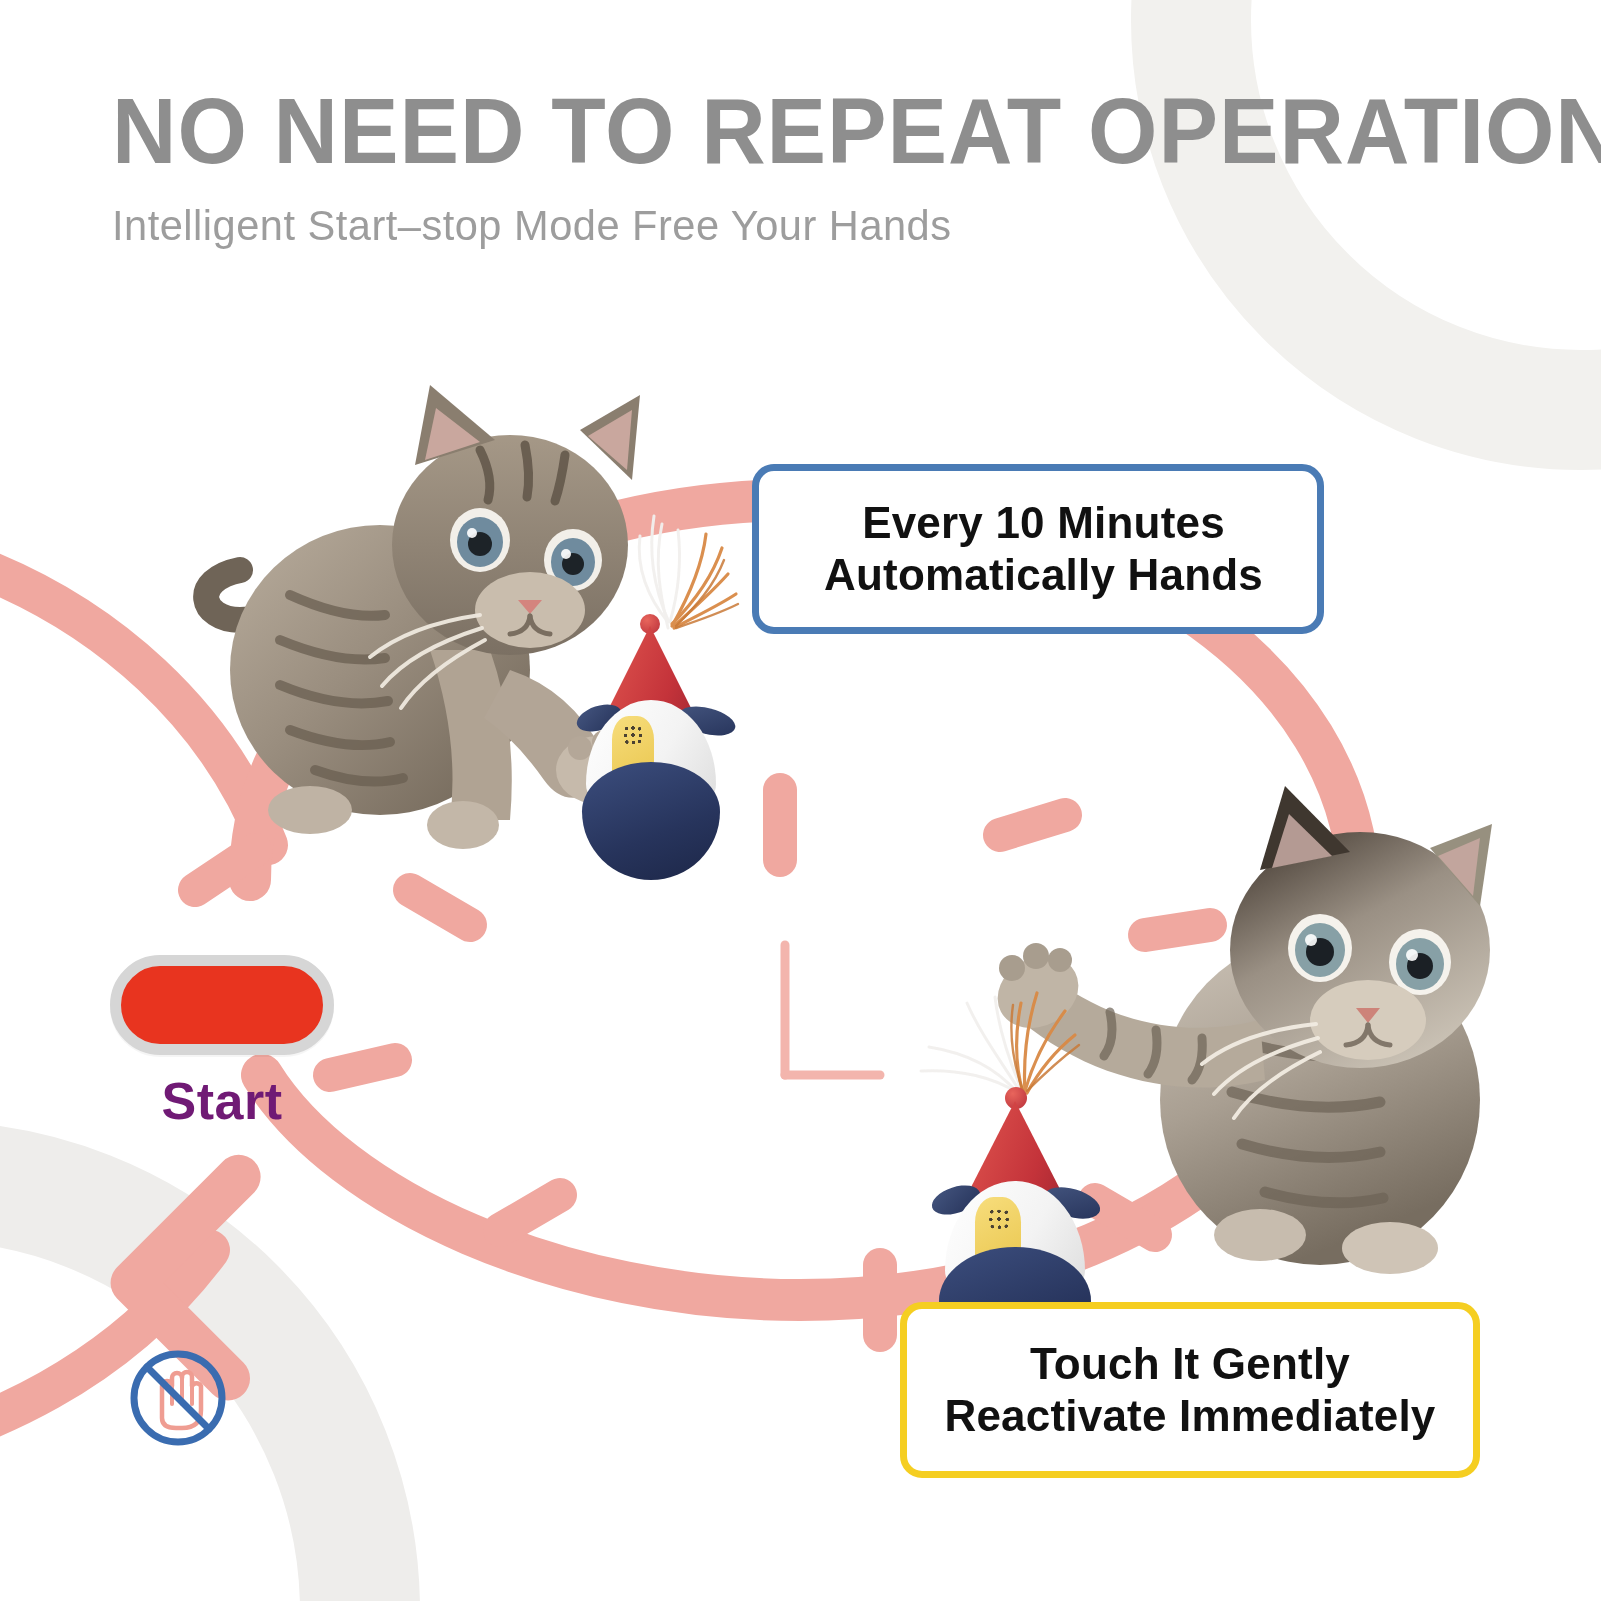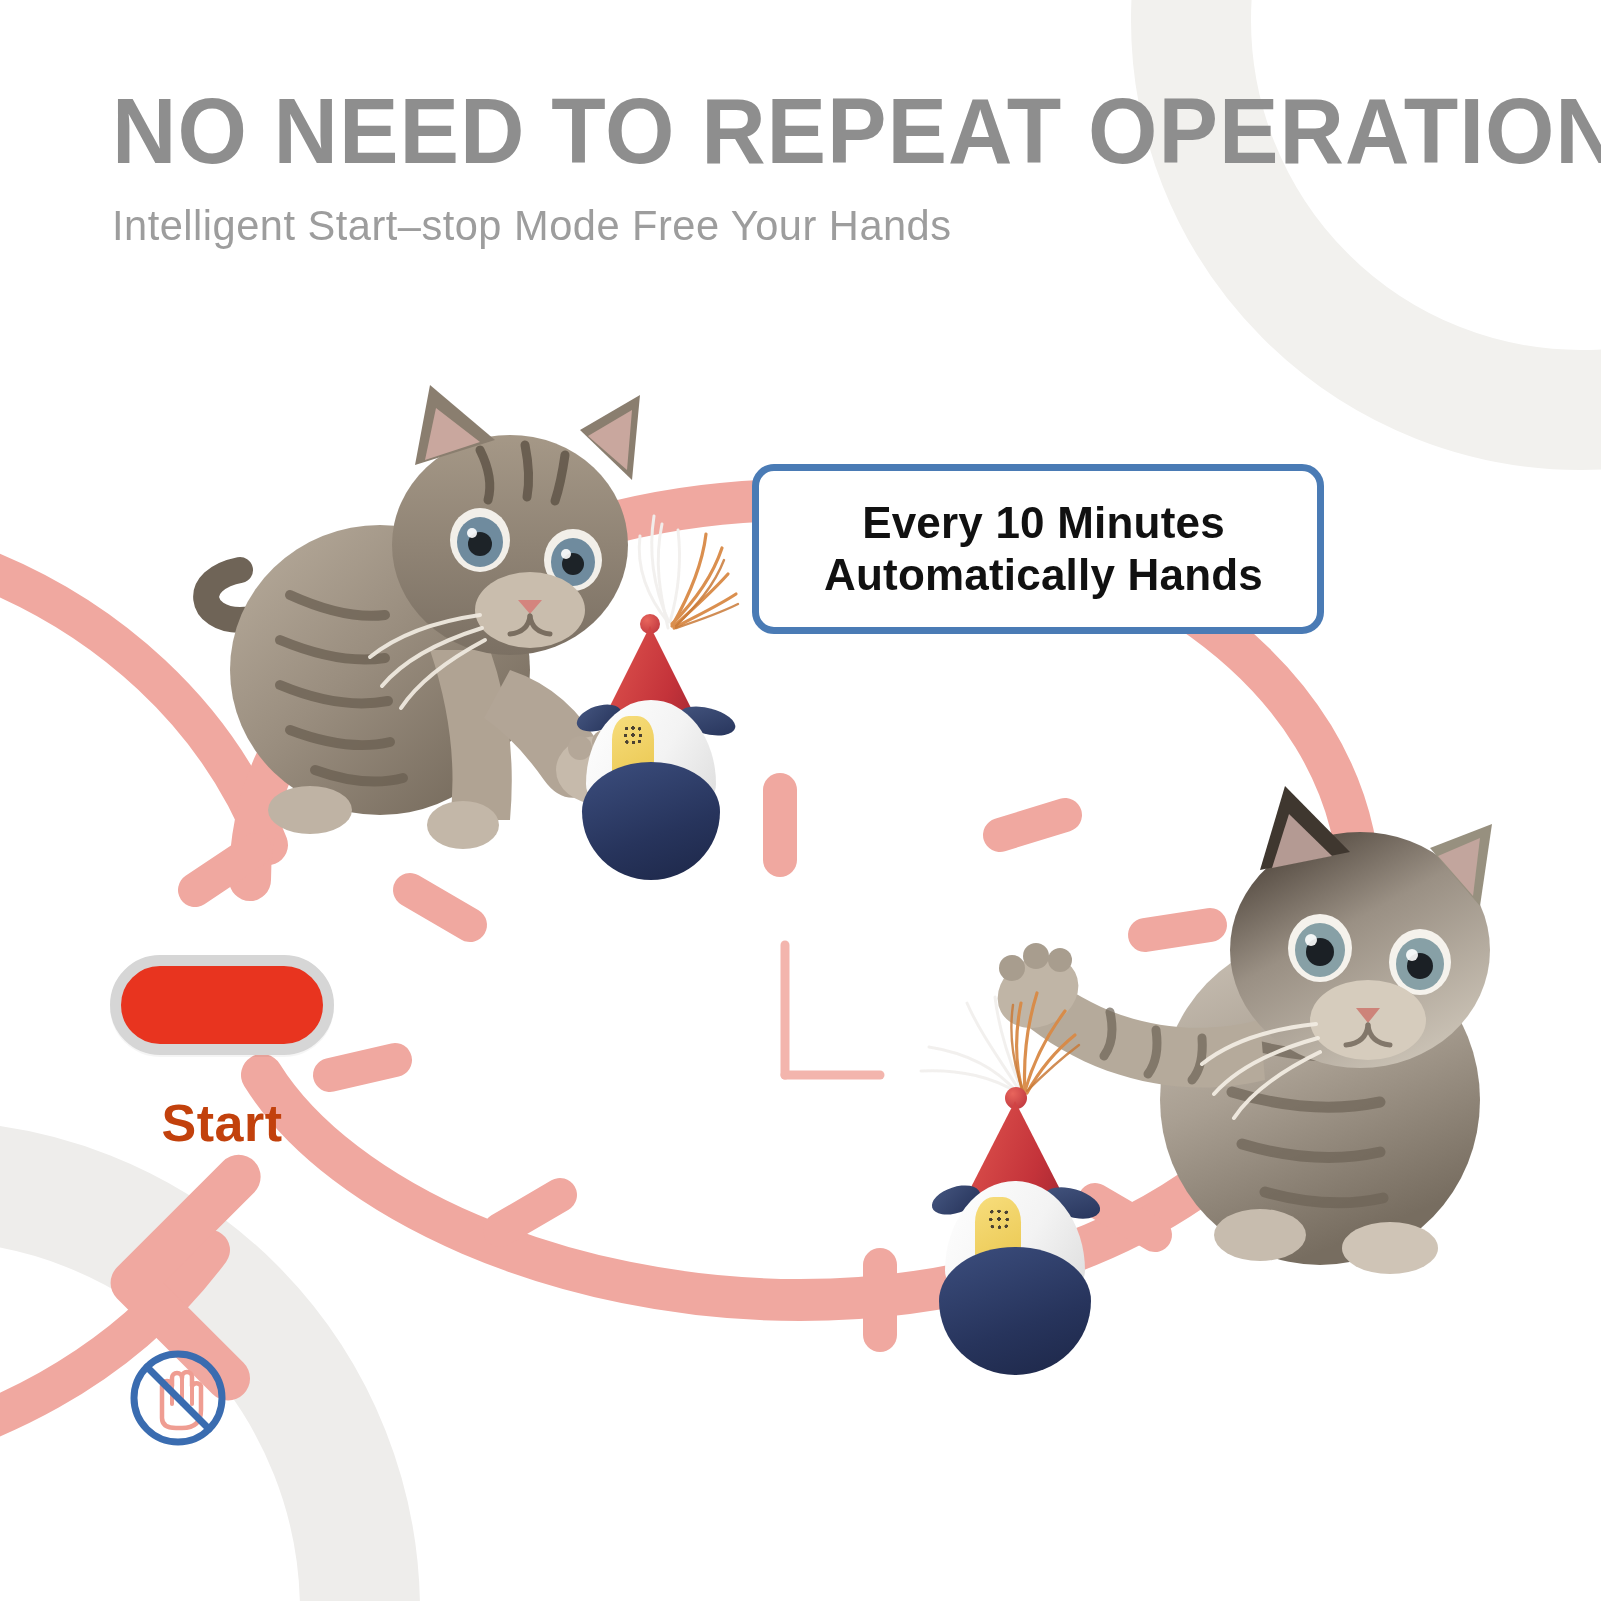--- a/index.html
+++ b/index.html
@@ -115,22 +115,22 @@
 
   
   .start-wrap{ position:absolute; }
   .start-btn{
     width:224px; height:100px; border-radius:50px;
     background:#e8341f;
     border:11px solid #d6d6d6;
     box-shadow:0 2px 0 rgba(0,0,0,0.04);
   }
   .start-label{
-    margin-top:38px; text-align:center; width:224px;
-    font-size:52px; font-weight:700; color:#c2410c; letter-spacing:0.5px;
+    margin-top:16px; text-align:center; width:224px;
+    font-size:52px; font-weight:700; color:#701a75; letter-spacing:0.5px;
   }
 
   
   .nohand{ position:absolute; }
 </style>
 </head>
 <body>
 
 <div id="stage">
 
@@ -399,20 +399,26 @@
     <div class="base" style="left:14px; top:272px; width:152px; height:128px; position:absolute; bottom:auto;"></div>
   </div>
 
   <div class="callout blue" style="left:752px; top:464px; width:572px; height:170px; font-size:44px;padding-left:11px;">
     <div>
       <span class="ln">Every 10 Minutes</span>
       <span class="ln">Automatically Hands</span>
     </div>
   </div>
 
+  <div class="callout yellow" style="left:900px; top:1302px; width:580px; height:176px; font-size:44px;">
+    <div>
+      <span class="ln">Touch It Gently</span>
+      <span class="ln">Reactivate Immediately</span>
+    </div>
+  </div>
 
   <div class="start-wrap" style="left:110px; top:955px;">
     <div class="start-btn"></div>
     <div class="start-label">Start</div>
   </div>
 
   <svg class="nohand" style="left:118px; top:1330px; width:120px; height:120px;" viewBox="0 0 120 120">
     <g>
       <path d="M 44 88 L 44 56 a 5 5 0 0 1 10 0 L 54 48 a 5 5 0 0 1 10 0 L 64 47 a 5 5 0 0 1 10 0 L 74 56 a 5 5 0 0 1 9 0 L 83 80 q 0 18 -19 18 l -6 0 q -14 0 -14 -10 z" fill="none" stroke="#ef9d92" stroke-width="4.5" stroke-linejoin="round"></path>
       <g stroke="#ef9d92" stroke-width="4" stroke-linecap="round" fill="none">

